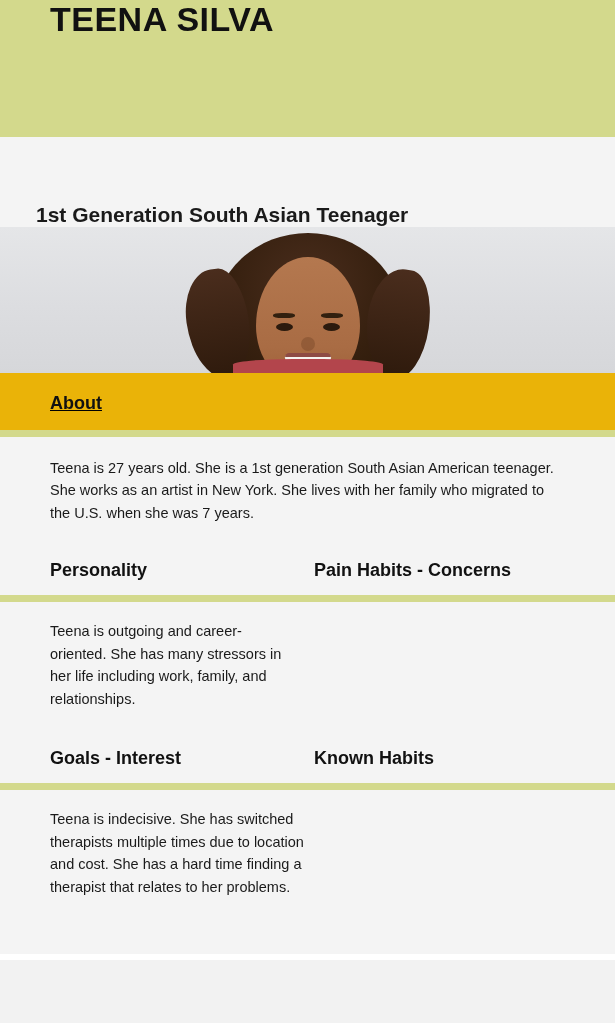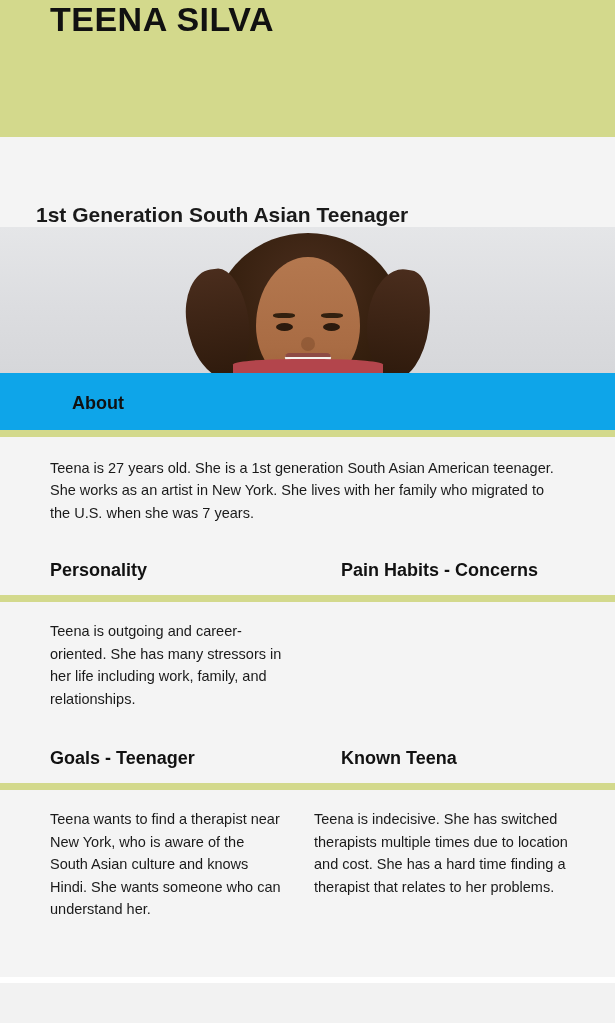--- a/index.html
+++ b/index.html
@@ -155,22 +155,23 @@
     transform: translateX(-50%);
     bottom: 0;
     width: 150px;
     height: 14px;
     background: #b3454c;
     border-radius: 40% 40% 0 0;
   }
 
   
   .section-title-row {
-    background: #0ea5e9;
-    padding: 20px 50px 16px 72px;
+    background: #eab308;
+    padding: 20px 50px 16px 50px;
+    text-decoration: underline;
   }
   .section-title {
     font-size: 18px;
     font-weight: bold;
     color: #111111;
   }
   .divider {
     height: 7px;
     background: #d3d98c;
     width: 100%;
@@ -182,21 +183,20 @@
   .body-text {
     font-size: 14.5px;
     line-height: 1.55;
     color: #1a1a1a;
   }
   .grid-titles {
     display: grid;
     grid-template-columns: 264px 1fr;
     background: #f4f4f4;
     padding: 22px 20px 14px 50px;
-    gap: 27px;
   }
   .grid-body {
     display: grid;
     grid-template-columns: 264px 1fr;
     background: #f4f4f4;
     padding: 18px 24px 16px 50px;
   }
   .tail {
     background: #f4f4f4;
     height: 40px;
@@ -249,25 +249,24 @@
   <div class="grid-titles">
     <div class="section-title">Personality</div>
     <div class="section-title">Pain Habits - Concerns</div>
   </div>
   <div class="divider"></div>
   <div class="grid-body">
     <p class="body-text" style="padding-right:28px;">Teena is outgoing and career-oriented. She has many stressors in her life including work, family, and relationships.</p>
   </div>
 
   <div class="grid-titles">
-    <div class="section-title">Goals - Teenager</div>
-    <div class="section-title">Known Teena</div>
+    <div class="section-title">Goals - Interest</div>
+    <div class="section-title">Known Habits</div>
   </div>
   <div class="divider"></div>
   <div class="grid-body">
-    <p class="body-text" style="padding-right:28px;">Teena wants to find a therapist near New York, who is aware of the South Asian culture and knows Hindi. She wants someone who can understand her.</p>
     <p class="body-text">Teena is indecisive.  She has switched therapists multiple times due to location and cost. She has a hard time finding a therapist that relates to her problems.</p>
   </div>
 
   <div class="tail"></div>
   <div class="bottom-edge"></div>
 
 </div>
 
 </body></html>

